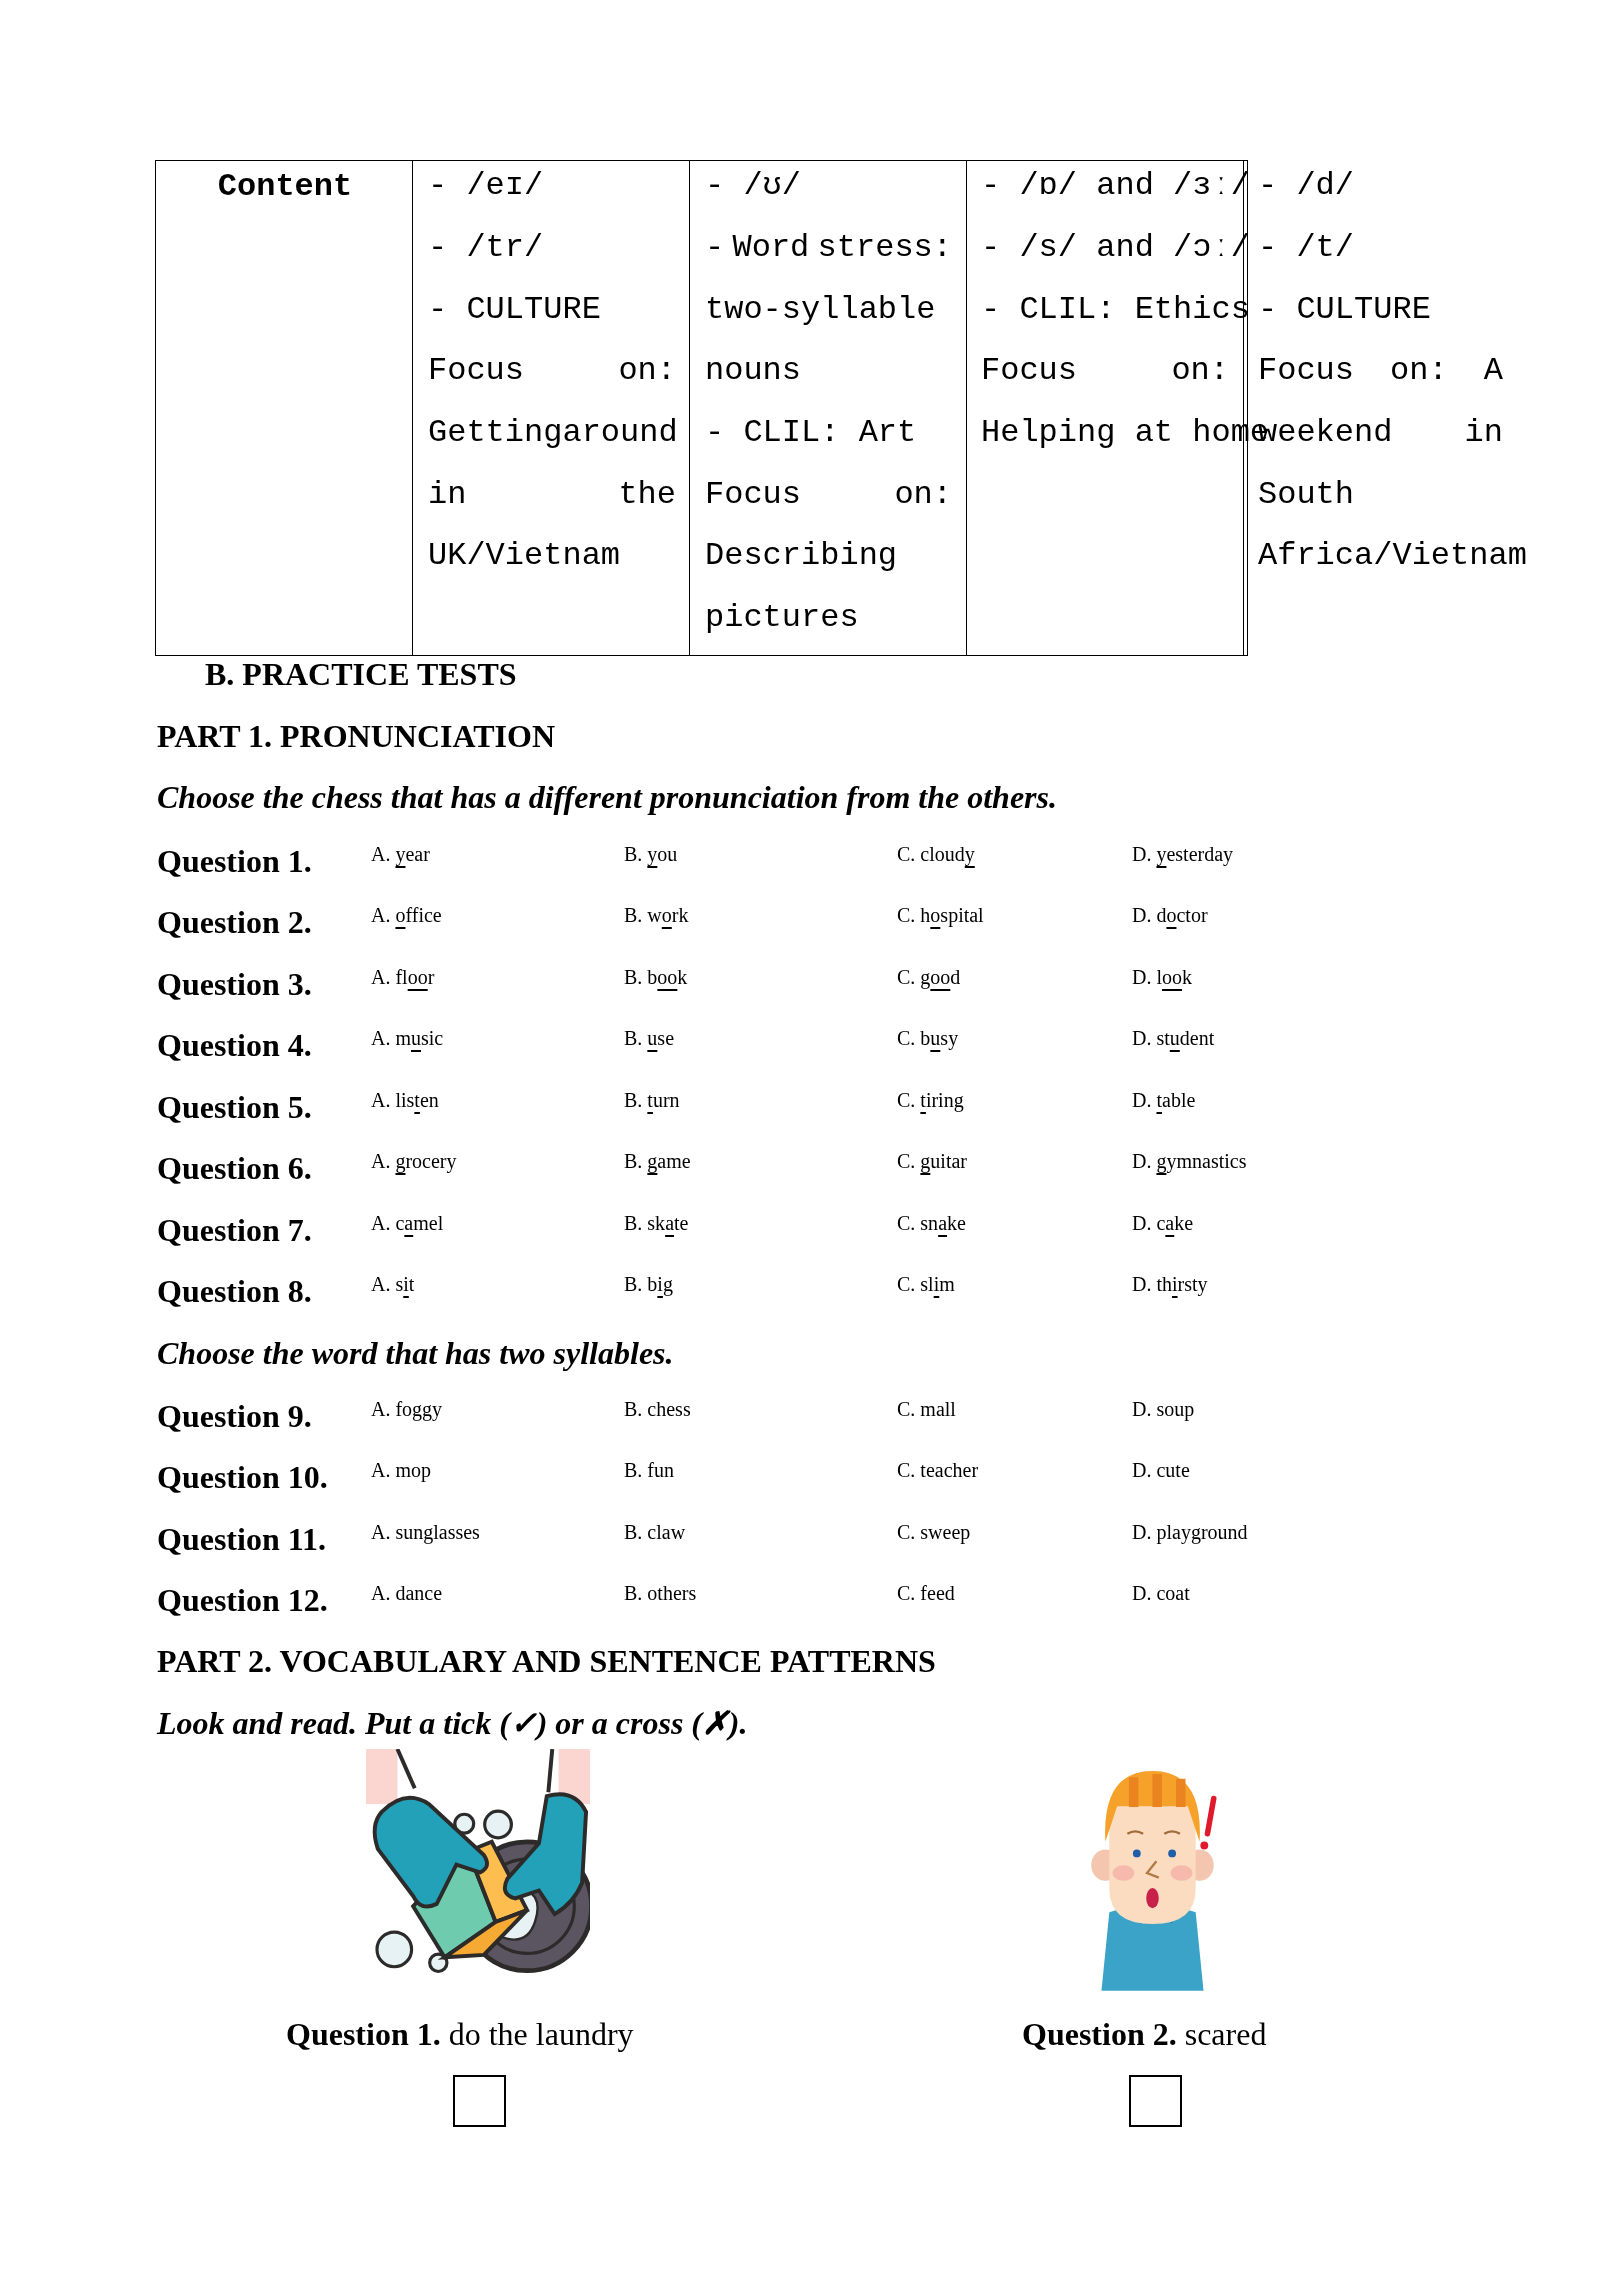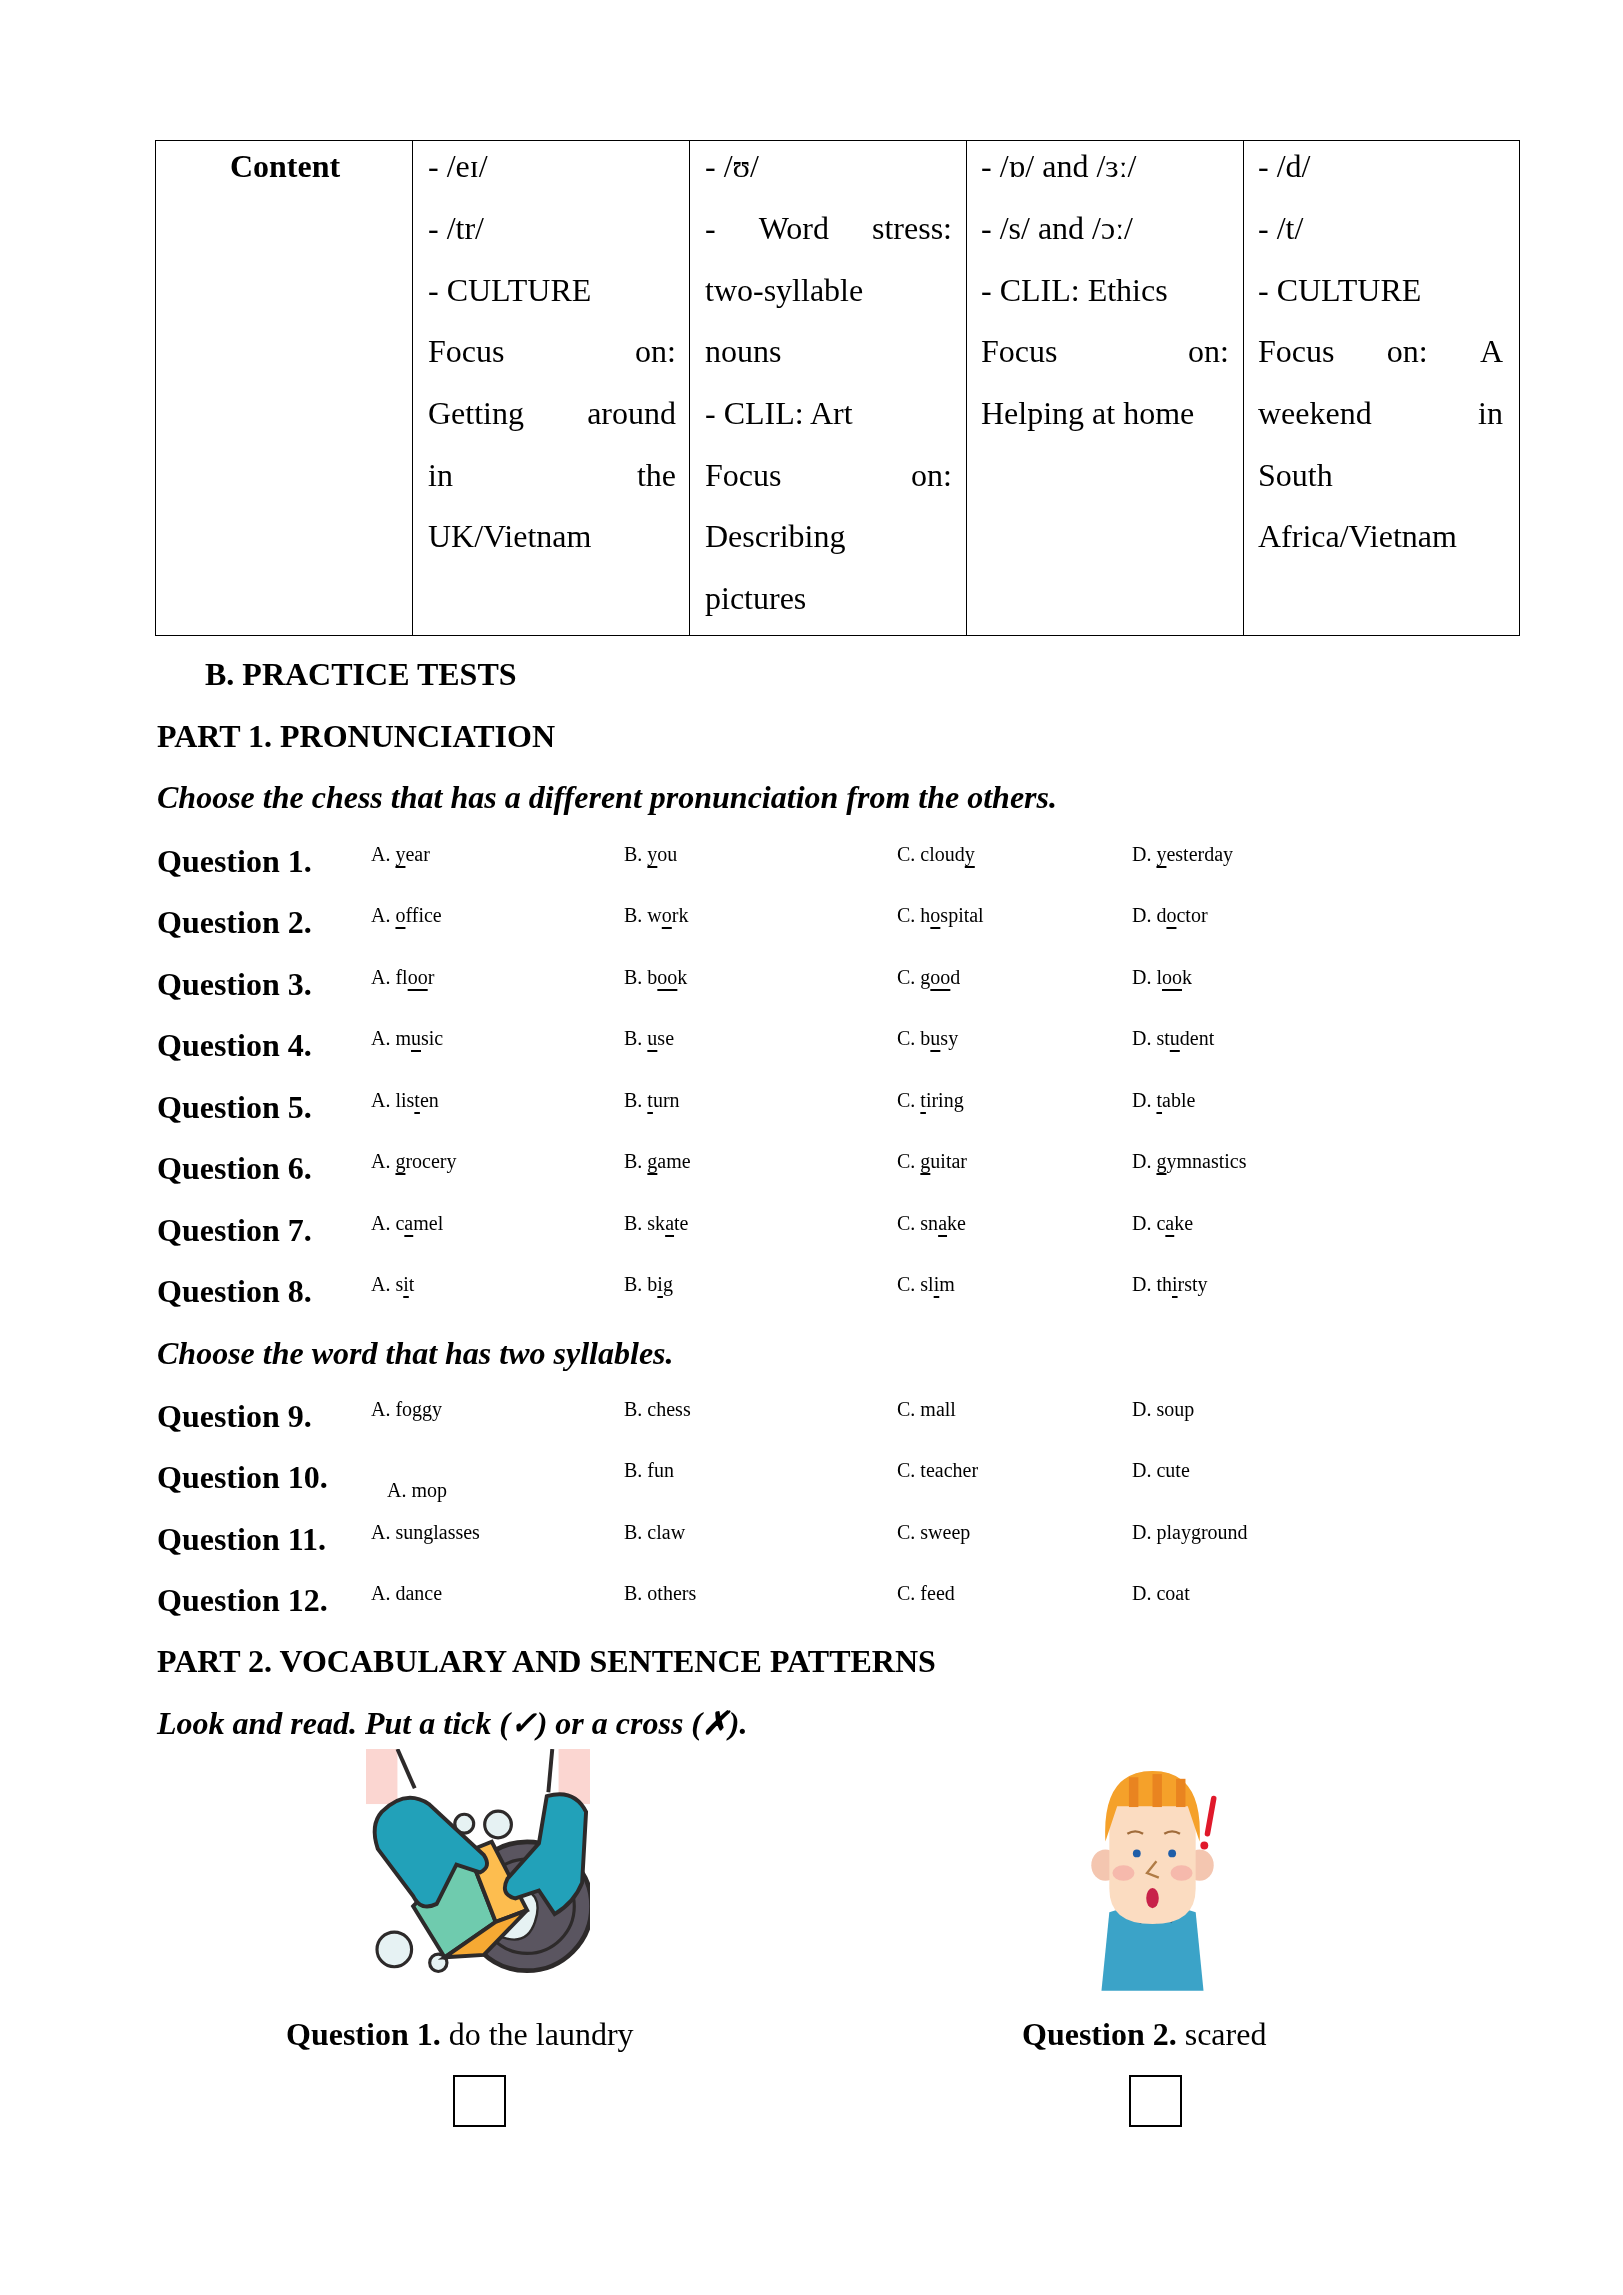--- a/index.html
+++ b/index.html
@@ -4,22 +4,22 @@
 <style>
   html, body { margin: 0; padding: 0; background: #ffffff; }
   body { width: 1623px; height: 2295px; position: relative; overflow: hidden;
          font-family: "Liberation Serif", "DejaVu Serif", serif; color: #000; }
   .abs { position: absolute; }
   .txt { font-size: 32px; line-height: 1; white-space: nowrap; }
   .bold { font-weight: bold; }
   .ital { font-style: italic; }
 
   
-  .tbl { position: absolute; left: 155px; top: 140px; width: 1365px; height: 496px;
-         border: 1.6px solid #000; box-sizing: border-box; }
+  .tbl { position: absolute; left: 155px; top: 160px; width: 1093px; height: 496px;
+         border: 1.6px solid #000; box-sizing: border-box; font-family: Liberation Mono, monospace; }
   .vline { position: absolute; top: 0; bottom: 0; width: 0; border-left: 1.6px solid #000; }
   .cell { position: absolute; top: 0; bottom: 0; box-sizing: border-box; padding: 0 0; }
   .cell .line { position: absolute; left: 14px; right: 14px; font-size: 32px; line-height: 1;
                 white-space: nowrap; display: flex; justify-content: space-between; }
   .cell .line.left { justify-content: flex-start; }
   .cell .line span + span { margin-left: 0; }
   .th { position: absolute; left: 0; width: 258px; top: 4.7px; text-align: center;
         font-size: 32px; font-weight: bold; line-height: 1.3; }
 
   
@@ -210,21 +210,21 @@
 <div id="syll-questions">
     <div class="qrow" style="top: 1398px;">
       <span class="qlabel">Question 9.</span>
       <span class="opt" style="left: 214px;">A. foggy</span>
       <span class="opt" style="left: 467px;">B. chess</span>
       <span class="opt" style="left: 740px;">C. mall</span>
       <span class="opt" style="left: 975px;">D. soup</span>
     </div>
     <div class="qrow" style="top: 1459px;">
       <span class="qlabel">Question 10.</span>
-      <span class="opt" style="left: 230px; margin-top: 20px;">A. mop</span>
+      <span class="opt" style="left: 214px;">A. mop</span>
       <span class="opt" style="left: 467px;">B. fun</span>
       <span class="opt" style="left: 740px;">C. teacher</span>
       <span class="opt" style="left: 975px;">D. cute</span>
     </div>
     <div class="qrow" style="top: 1521px;">
       <span class="qlabel">Question 11.</span>
       <span class="opt" style="left: 214px;">A. sunglasses</span>
       <span class="opt" style="left: 467px;">B. claw</span>
       <span class="opt" style="left: 740px;">C. sweep</span>
       <span class="opt" style="left: 975px;">D. playground</span>

